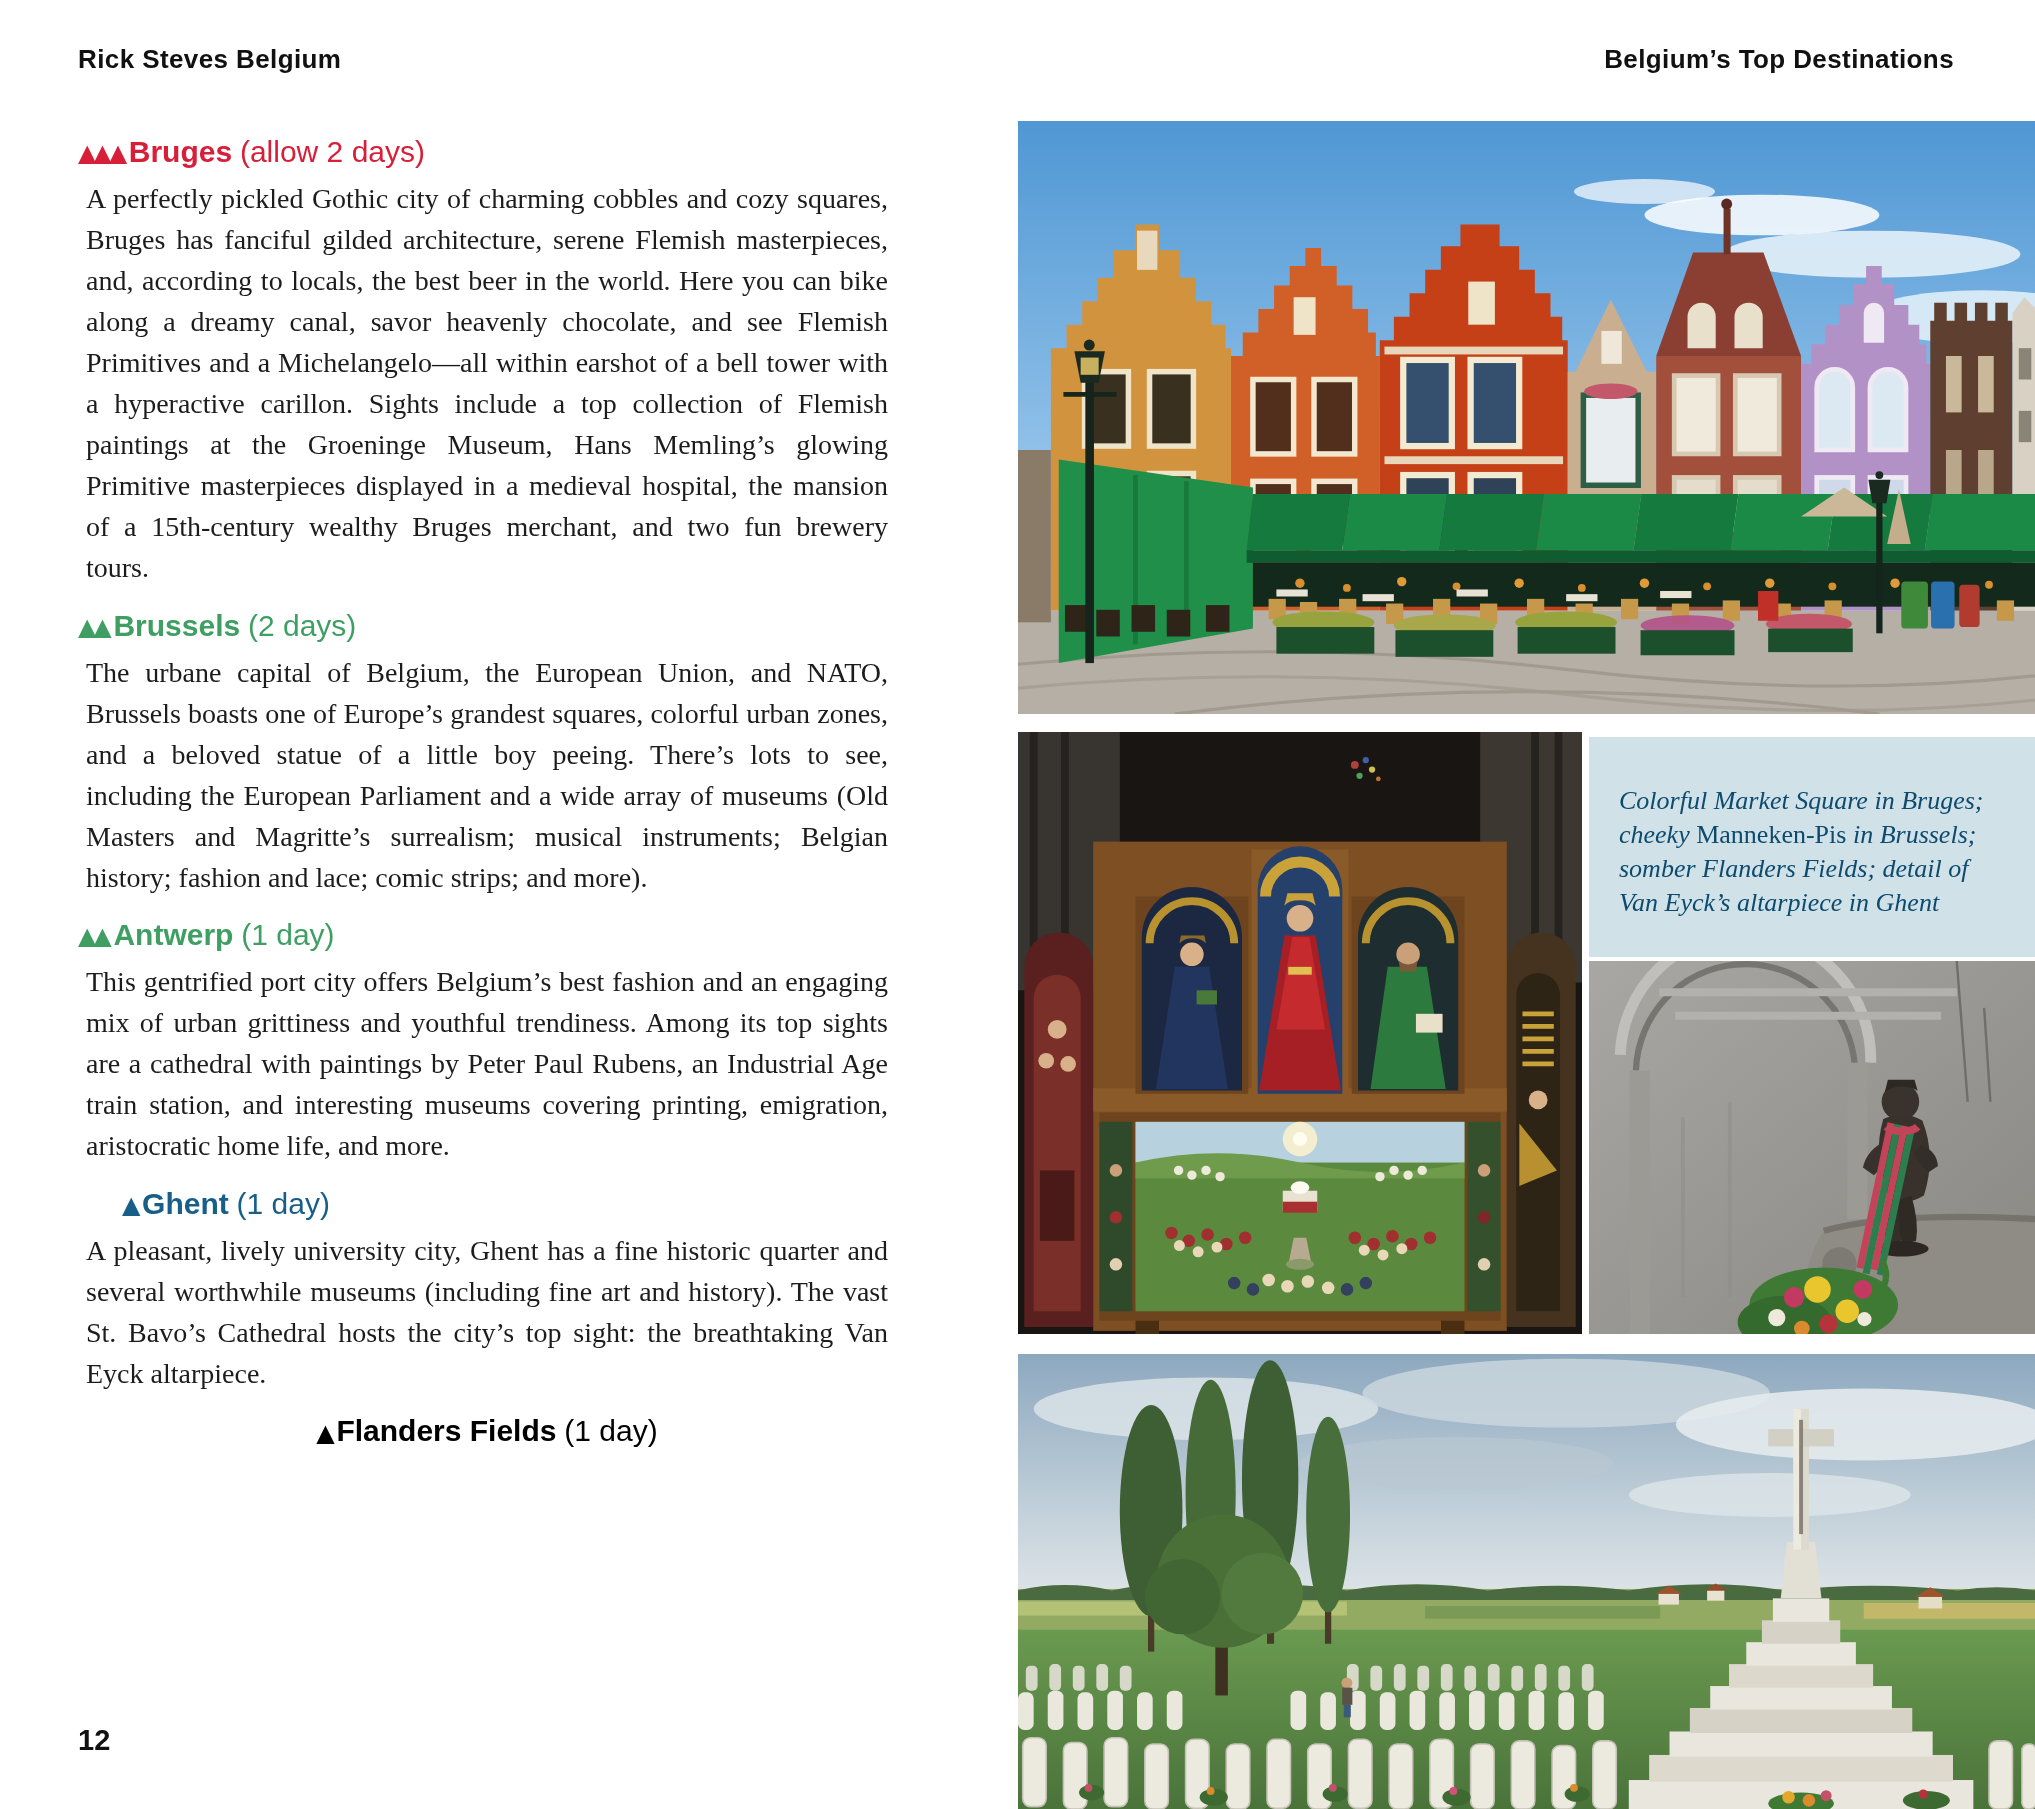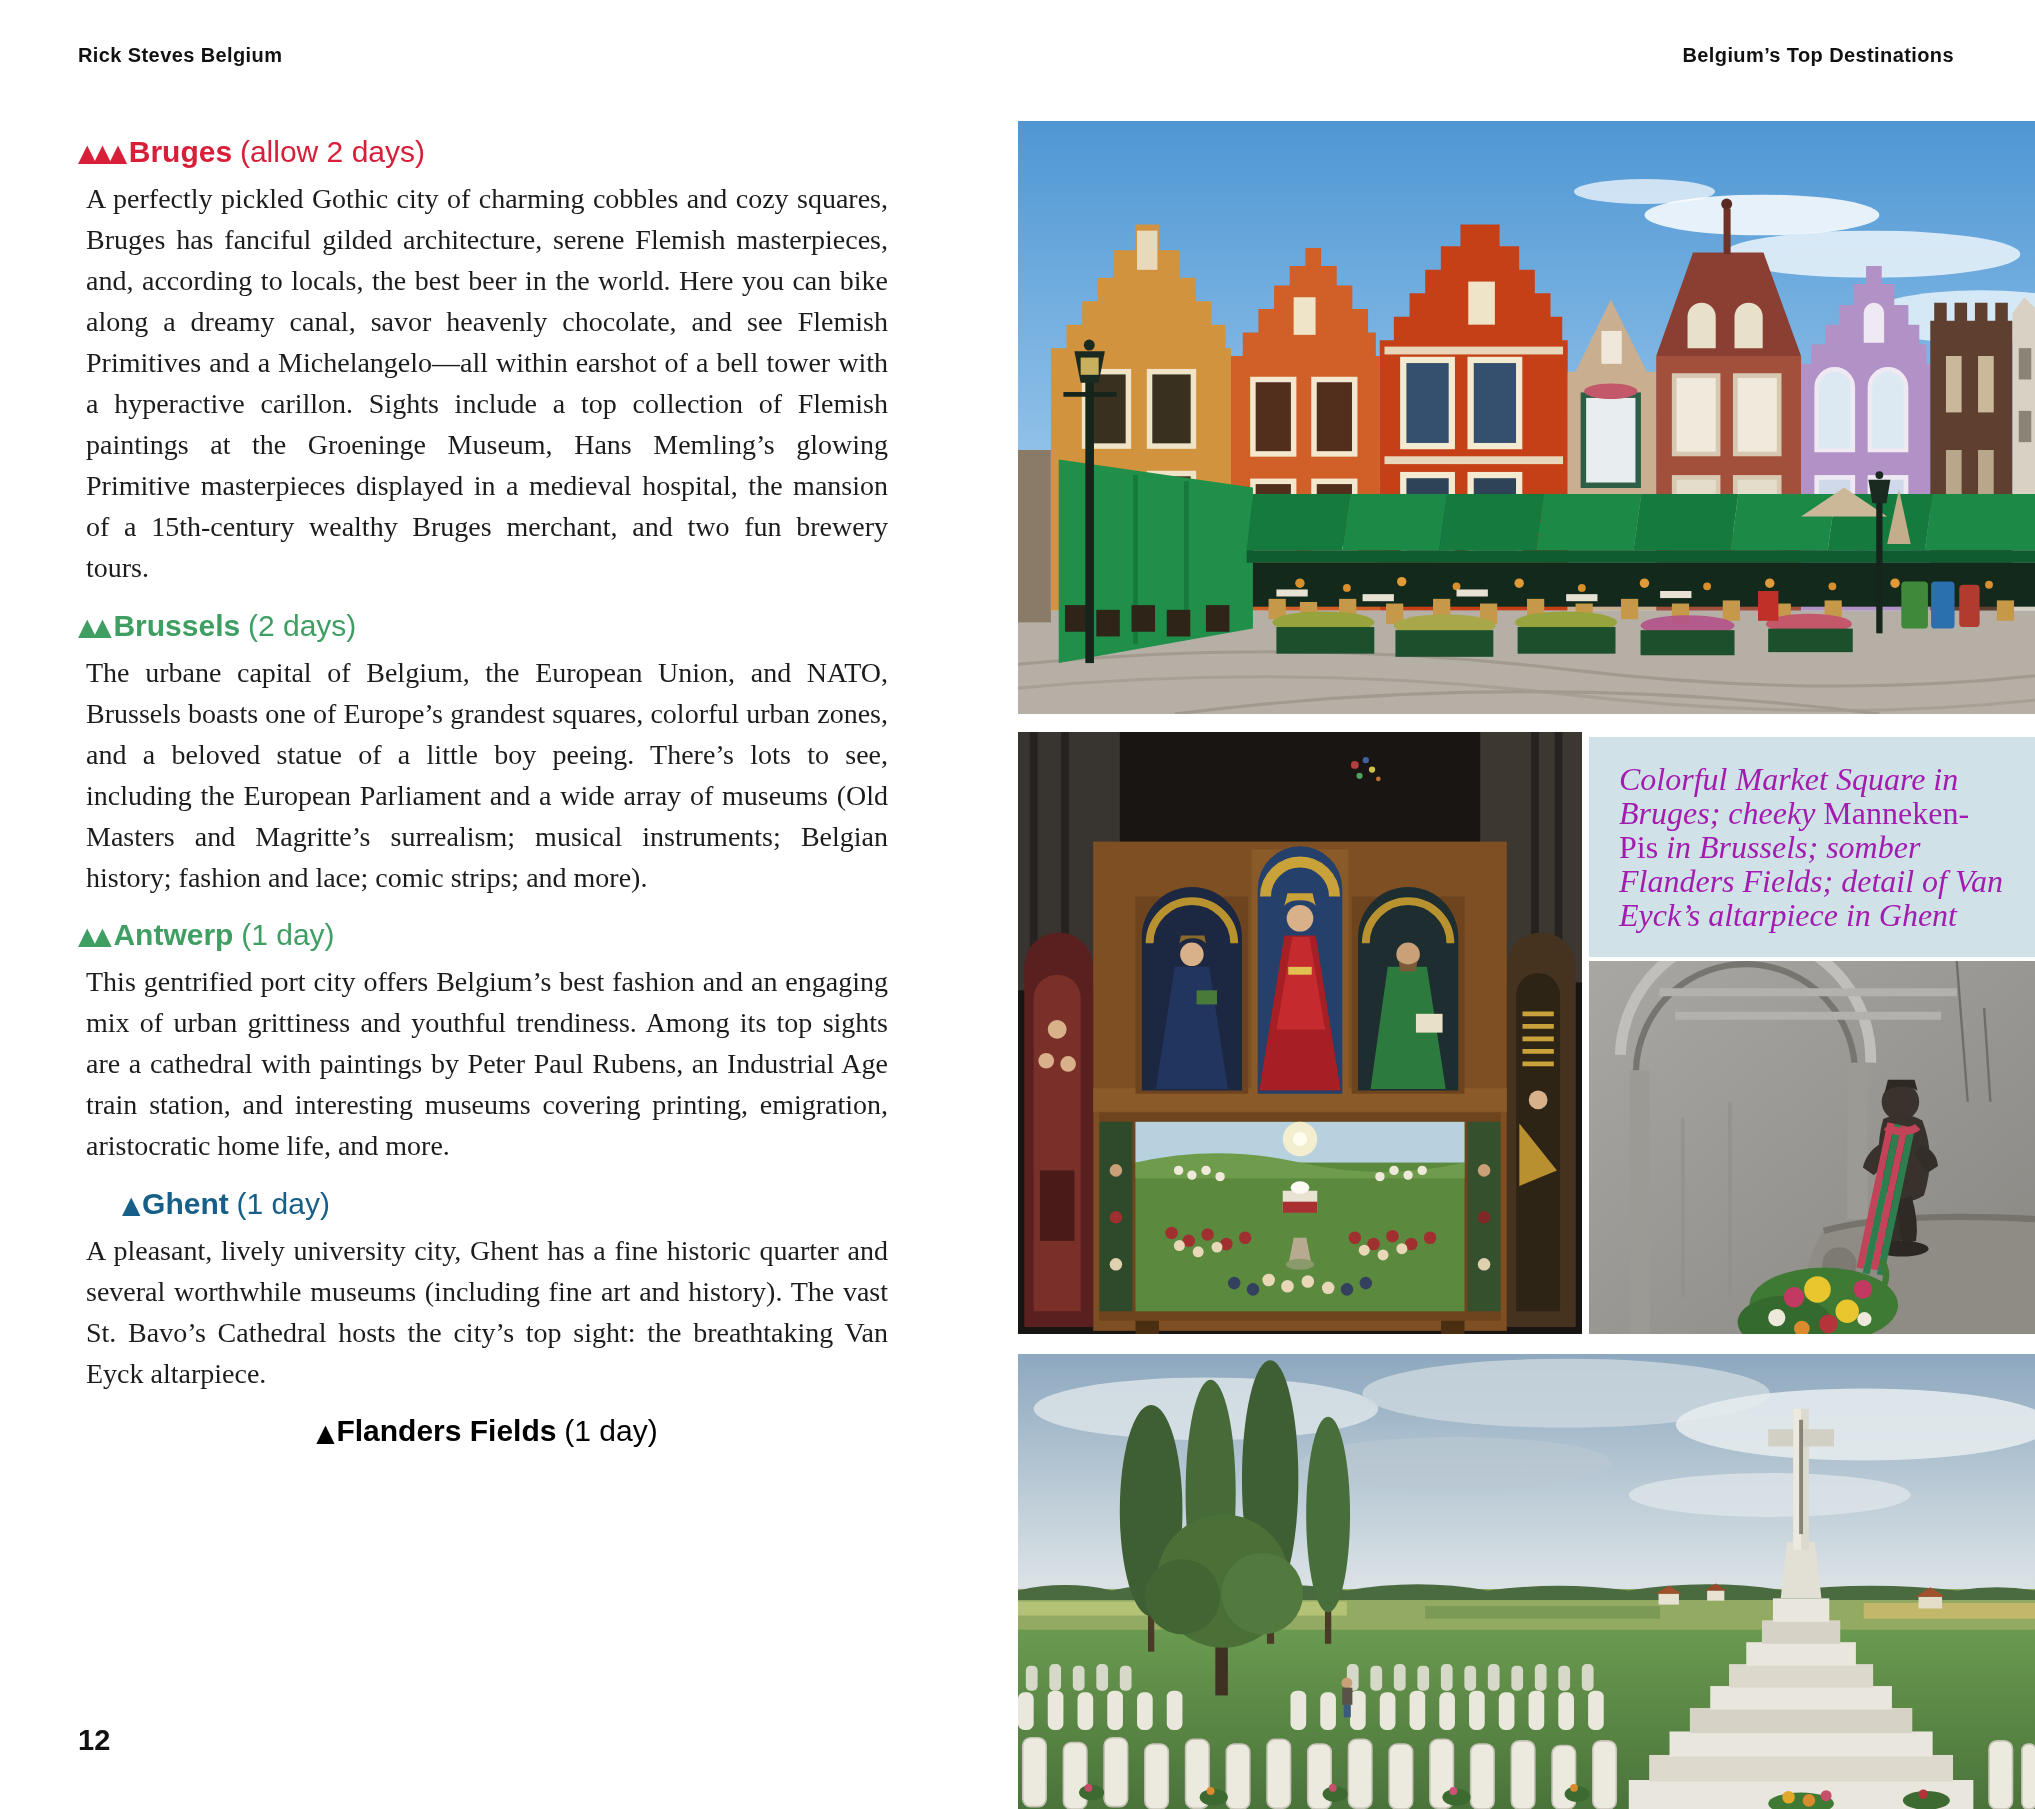--- a/index.html
+++ b/index.html
@@ -6,21 +6,21 @@
   html,body{margin:0;padding:0;}
   body{
     width:2035px;height:1809px;position:relative;overflow:hidden;
     background:#ffffff;
     font-family:"Liberation Serif", serif;
     color:#1c1c1c;
   }
   .hdr{
     position:absolute;top:44px;
     font-family:"Liberation Sans", sans-serif;
-    font-weight:700;font-size:20px;letter-spacing:0.4px;color:#111;
+    font-weight:700;font-size:26px;letter-spacing:0.4px;color:#111;
   }
   #hdr-left{left:78px;}
   #hdr-right{right:81px;}
 
   
   #text-col{
     position:absolute;left:78px;top:135px;width:818px;
   }
   .section{margin:0 0 20.4px 0;}
   .sec-head{
@@ -47,21 +47,21 @@
   #photo-manneken{left:1589px;top:961px;width:446px;height:373px;}
   #photo-flanders{left:1018px;top:1354px;width:1018px;height:455px;}
 
   
   #caption-box{
     position:absolute;left:1589px;top:737px;width:446px;height:220px;
     box-sizing:border-box;padding:25px 31px 0 30px;
   }
   #caption-text{
     font-family:"Liberation Serif", serif;
-    font-style:italic;font-size:32px;line-height:34px;color:#a21caf;
+    font-style:italic;font-size:26px;line-height:34px;color:#0c4a6e;margin-top:22px;
   }
   #caption-text .roman{font-style:normal;}
 
   #page-number{
     position:absolute;left:78px;top:1724px;
     font-family:"Liberation Sans", sans-serif;
     font-weight:700;font-size:29px;color:#111;
   }
 </style>
 </head>

